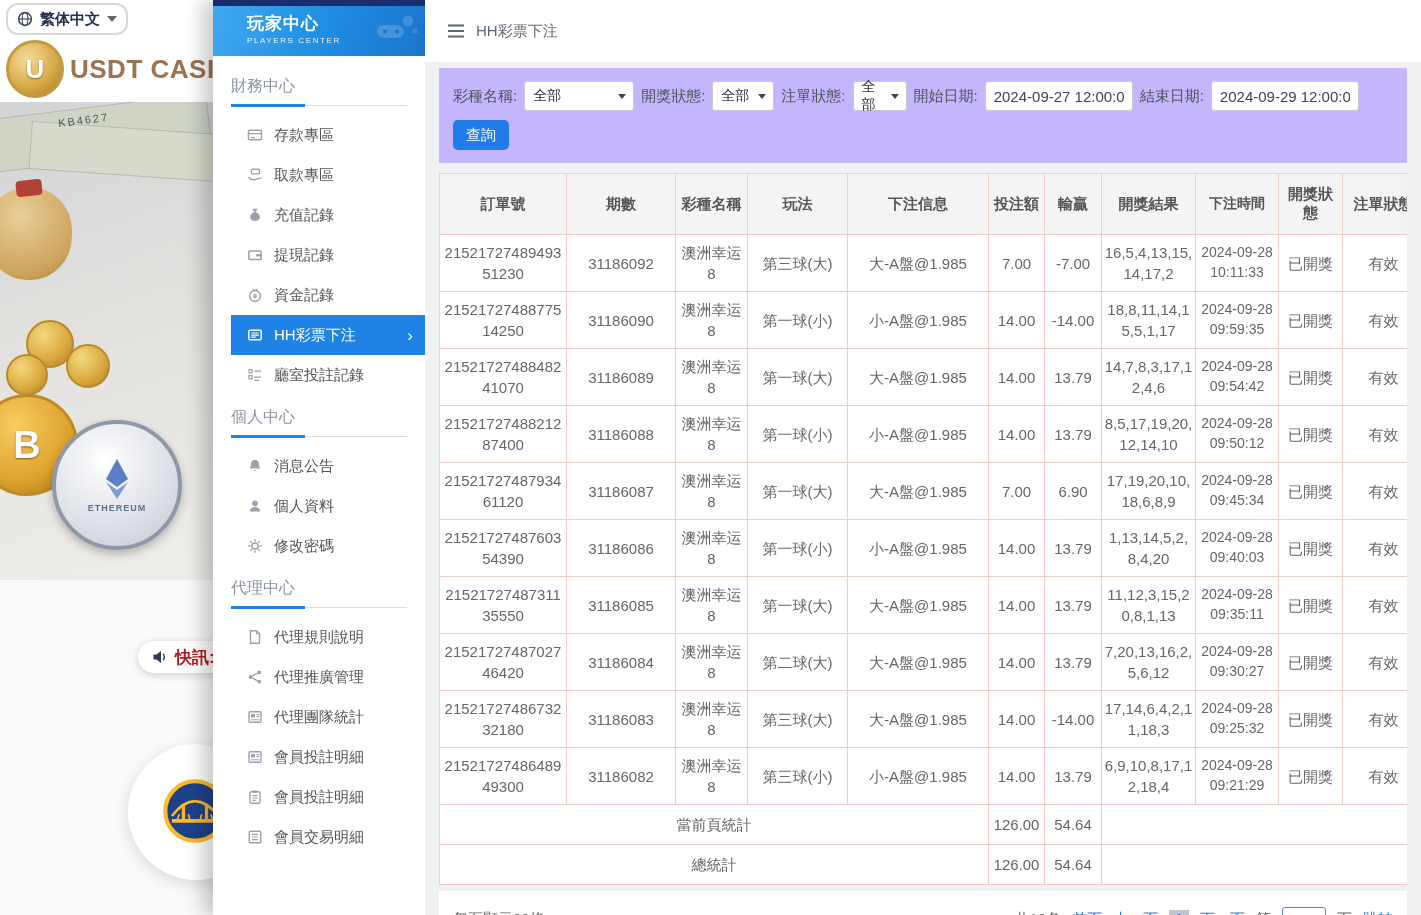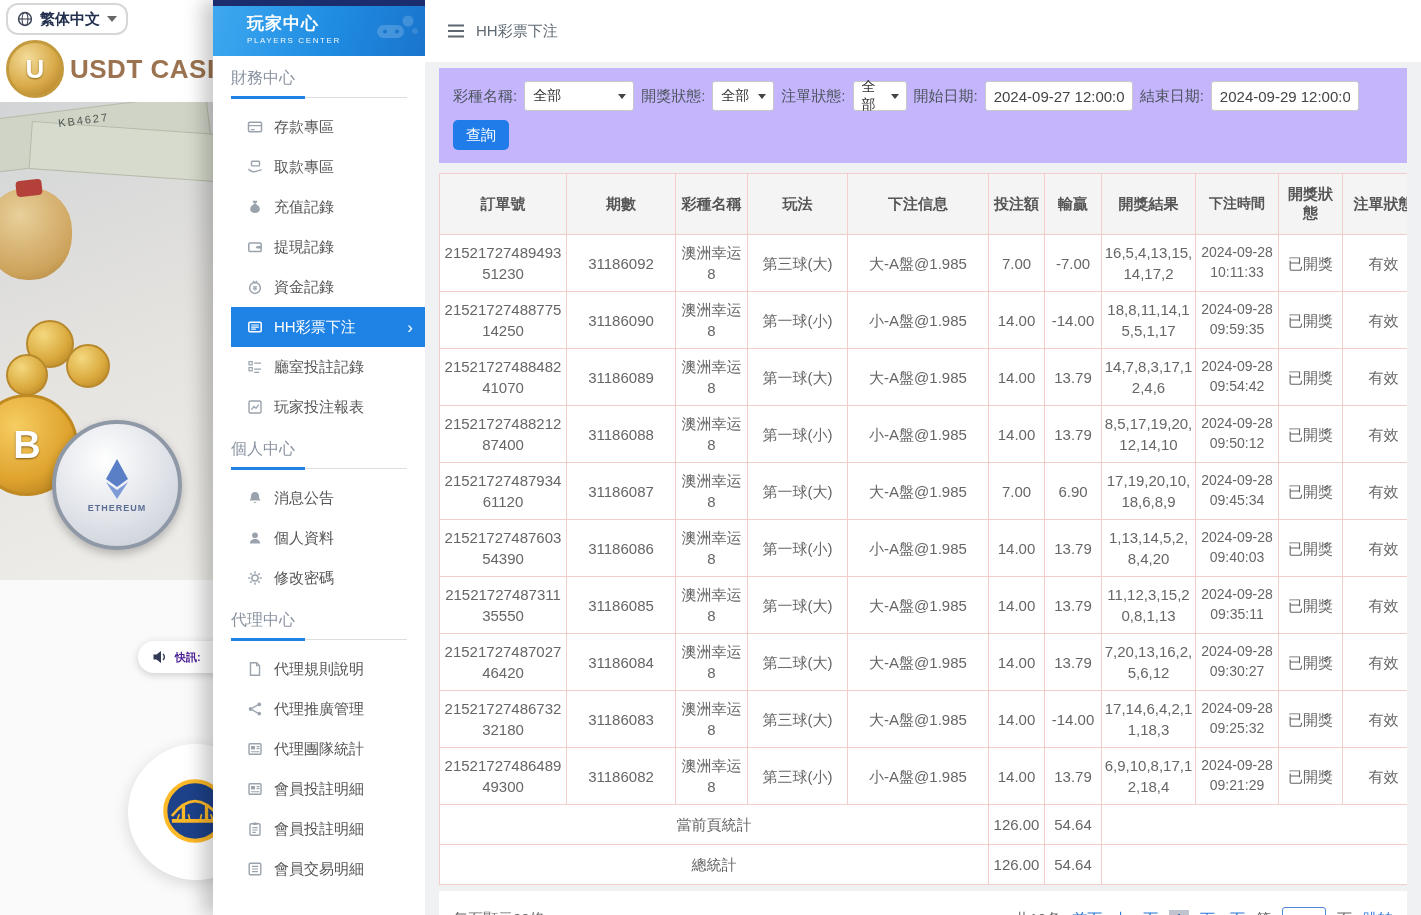--- a/index.html
+++ b/index.html
@@ -39,34 +39,34 @@
   .btc-coin span{font-size:38px;font-weight:bold;color:#fff;text-shadow:0 1px 2px #7d5511;}
   .eth-coin{position:absolute;left:52px;top:318px;width:122px;height:122px;border-radius:50%;
             background:radial-gradient(circle at 40% 30%,#ffffff,#dfe2e8 55%,#c3c8d1);
             border:4px solid #8f98a6;display:flex;flex-direction:column;align-items:center;justify-content:center;gap:2px;
             box-shadow:0 4px 10px rgba(0,0,0,.25);}
   .eth-label{font-size:9px;font-weight:bold;letter-spacing:1px;color:#5b6f93;}
   .bg-lower{position:absolute;left:0;top:580px;width:240px;height:335px;background:#fafafa;}
   .ticker-pill{position:absolute;left:138px;top:641px;width:110px;height:32px;background:#fff;border-radius:16px;
                box-shadow:0 2px 8px rgba(0,0,0,.18);display:flex;align-items:center;gap:7px;padding-left:13px;}
   .ticker-pill .icn{color:#333a55;}
-  .ticker-label{font-size:11px;font-weight:bold;color:#4c1d95;}
+  .ticker-label{font-size:17px;font-weight:bold;color:#b91c1c;}
   .float-widget{position:absolute;left:128px;top:744px;width:136px;height:136px;border-radius:50%;background:#fff;
                 box-shadow:0 4px 16px rgba(0,0,0,.14);}
   .bridge-logo{position:absolute;left:34px;top:34px;width:66px;height:66px;}
   
   .overlay{position:absolute;left:213px;top:0;right:0;bottom:0;display:flex;box-shadow:-10px 0 18px rgba(0,0,0,.22);}
   .sidebar{width:212px;flex:none;background:#fff;display:flex;flex-direction:column;overflow:hidden;justify-content:flex-end;}
   .side-navy{height:6px;background:#1c2d6e;flex:none;}
   .side-head{height:50px;flex:none;position:relative;color:#fff;padding:6px 0 0 34px;box-sizing:border-box;
              background:linear-gradient(105deg,#3ea8f0 0%,#1f8ce2 55%,#1a74cc 100%);}
   .side-head-title{font-size:17px;font-weight:bold;letter-spacing:1px;}
   .side-head-sub{font-size:8px;letter-spacing:1.6px;margin-top:1px;opacity:.95;}
   .head-deco{position:absolute;right:6px;top:8px;opacity:.55;}
-  .side-body{flex:1;overflow:hidden;padding-top:0;}
+  .side-body{flex:1;overflow:hidden;padding-top:8px;}
   .sec-title{margin:12px 18px 0;font-size:16px;color:#8a93a1;}
   .sec-underline{margin:7px 18px 8px;display:flex;align-items:center;}
   .u-blue{width:74px;height:3px;background:#1f82e5;flex:none;}
   .u-gray{flex:1;height:1px;background:#dedede;}
   .side-item{height:40px;margin-left:18px;padding-left:15px;display:flex;align-items:center;gap:11px;
              cursor:pointer;position:relative;color:#555;}
   .side-item .icn{color:#9aa3ad;}
   .side-label{font-size:15px;}
   .side-item.active{background:#1f82e5;color:#fff;}
   .side-item.active .icn{color:#fff;}
@@ -253,29 +253,20 @@
           <div class="side-item">
             <span class="icn">
               <svg width="16" height="16" viewBox="0 0 16 16">
                 <rect x="2" y="2.6" width="3.2" height="3.2" fill="none" stroke="currentColor" stroke-width="1.2"></rect>
                 <rect x="2" y="8.6" width="3.2" height="3.2" fill="none" stroke="currentColor" stroke-width="1.2"></rect>
                 <path d="M7.2 4.2 h6.8 M7.2 10.2 h6.8 M7.2 13.4 h5" stroke="currentColor" stroke-width="1.3"></path>
               </svg>
             </span>
             <span class="side-label">廳室投註記錄</span>
           </div>
-          <div class="side-item">
-            <span class="icn">
-              <svg width="16" height="16" viewBox="0 0 16 16">
-                <rect x="2" y="2" width="12" height="12" rx="1.2" fill="none" stroke="currentColor" stroke-width="1.4"></rect>
-                <path d="M4.4 10.6 l2.6 -3.1 l2 1.8 l2.8 -3.7" fill="none" stroke="currentColor" stroke-width="1.3"></path>
-              </svg>
-            </span>
-            <span class="side-label">玩家投注報表</span>
-          </div>
           <div class="sec-title">個人中心</div>
           <div class="sec-underline">
             <span class="u-blue"></span>
             <span class="u-gray"></span>
           </div>
           <div class="side-item">
             <span class="icn">
               <svg width="16" height="16" viewBox="0 0 16 16">
                 <path d="M8 2 c-2.7 0 -4 1.9 -4 4.3 c0 2.6 -0.9 3.6 -1.6 4.2 h11.2 c-0.7 -0.6 -1.6 -1.6 -1.6 -4.2 c0 -2.4 -1.3 -4.3 -4 -4.3 z" fill="currentColor"></path>
                 <path d="M6.6 12 a1.5 1.5 0 0 0 2.8 0 z" fill="currentColor"></path>

